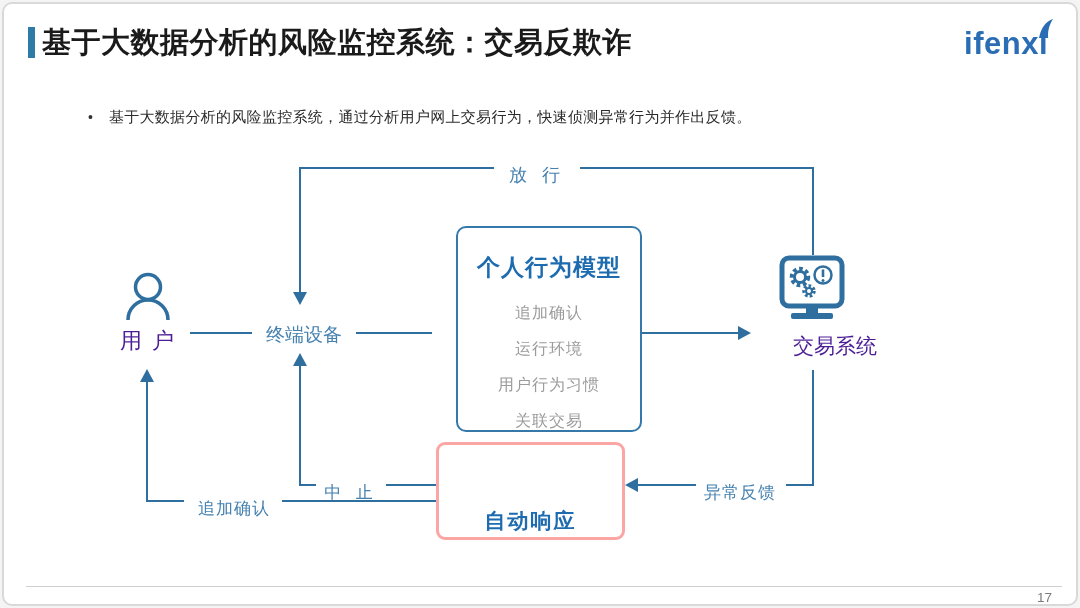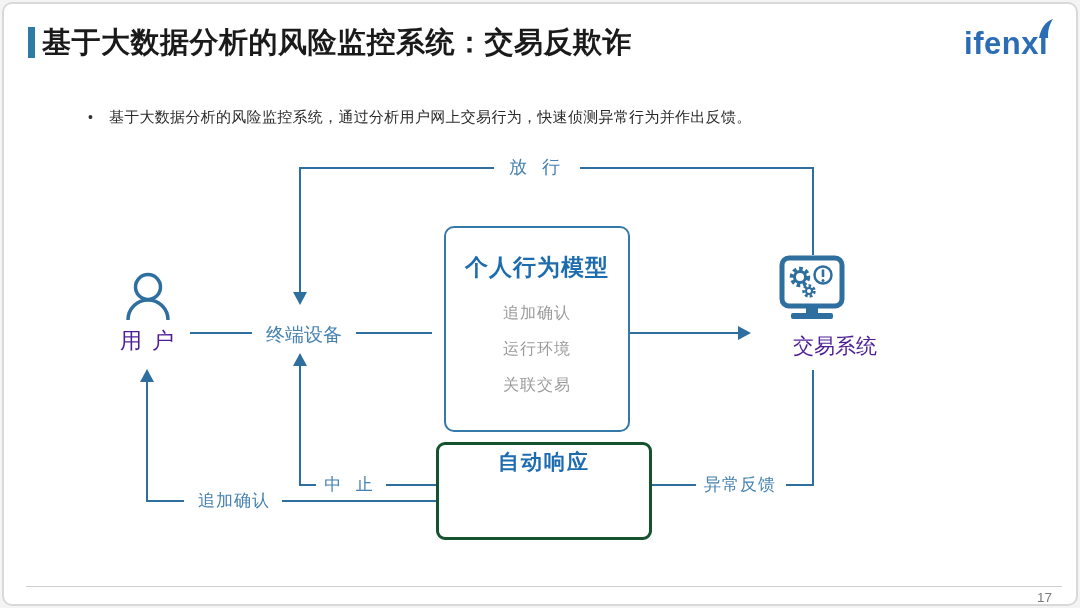--- a/index.html
+++ b/index.html
@@ -39,44 +39,44 @@
 
   
   .hline { background:#2f6f9f; height:2px; }
   .vline { background:#2f6f9f; width:2px; }
   .arrow { width:0; height:0; }
   .arrow-right { border-top:7px solid transparent; border-bottom:7px solid transparent; border-left:13px solid #2f6f9f; }
   .arrow-left  { border-top:7px solid transparent; border-bottom:7px solid transparent; border-right:13px solid #2f6f9f; }
   .arrow-up    { border-left:7px solid transparent; border-right:7px solid transparent; border-bottom:13px solid #2f6f9f; }
   .arrow-down  { border-left:7px solid transparent; border-right:7px solid transparent; border-top:13px solid #2f6f9f; }
 
-  .edge-label { font-size:17px; color:#4682b0; text-align:center; white-space:nowrap; }
+  .edge-label { font-size:17px; color:#4682b0; text-align:center; white-space:nowrap;margin-top:8px; }
   .node-label { font-weight:normal; color:#4c1d95; text-align:center; white-space:nowrap; }
 
   
   #user-icon { left:116px; top:260px; }
   #user-label { left:101px; top:322px; width:86px; font-size:22px; letter-spacing:2px; }
   #terminal-label { left:250px; top:318px; width:100px; font-size:19px; font-weight:500; color:#4682b0; text-align:center; white-space:nowrap; }
 
   #model-box {
-    left:440px; top:222px; width:186px; height:206px;
+    left:452px; top:222px; width:186px; height:206px;
     border:2px solid #3579ab; border-radius:10px; background:#fff;
     display:flex; flex-direction:column; align-items:center;
   }
   #model-box .box-title { margin-top:24px; font-size:23px; font-weight:bold; color:#1e6cb0; letter-spacing:1px; }
   #model-box .box-items { margin-top:12px; text-align:center; }
   #model-box .box-items div { font-size:16px; color:#9b9b9b; line-height:36px; letter-spacing:1px; }
 
   #system-icon { left:774px; top:250px; }
   #system-label { left:779px; top:328px; width:104px; font-size:21px; }
 
   #response-box {
-    left:432px; top:438px; width:216px; height:98px;
-    border:3px solid #14532d; border-radius:9px; background:#fff;
-    display:flex; flex-direction:column; align-items:center; justify-content:flex-start;
+    left:432px; top:438px; width:189px; height:98px;
+    border:3px solid #fca5a5; border-radius:9px; background:#fff;
+    display:flex; flex-direction:column; align-items:center; justify-content:flex-end;
   }
   #response-box div { font-size:21px; font-weight:bold; color:#1e6cb0; line-height:33px; letter-spacing:2px; }
 
   
   #release-label  { left:490px; top:151px; width:86px; font-size:18px; letter-spacing:5px; }
   #abort-label    { left:312px; top:469px; width:70px; letter-spacing:5px; }
   #confirm-label  { left:182px; top:485px; width:96px; letter-spacing:1px; }
   #abnormal-label { left:692px; top:469px; width:88px; letter-spacing:1px; }
 
   
@@ -144,20 +144,21 @@
     </svg>
     <div class="abs node-label" id="user-label">用 户</div>
 
     <div class="abs" id="terminal-label">终端设备</div>
 
     <div class="abs" id="model-box">
       <div class="box-title">个人行为模型</div>
       <div class="box-items">
         <div>追加确认</div>
         <div>运行环境</div>
+        <div>用户行为习惯</div>
         <div>关联交易</div>
       </div>
     </div>
 
     <svg class="abs" id="system-icon" width="68" height="72" viewBox="0 0 68 72">
       <rect x="4" y="4" width="60" height="48" rx="7" fill="none" stroke="#2f6f9f" stroke-width="5"></rect>
 
       <circle cx="22" cy="23" r="8" fill="none" stroke="#2f6f9f" stroke-width="4.5" stroke-dasharray="3.5 2.6"></circle>
       <circle cx="22" cy="23" r="5.5" fill="#ffffff" stroke="#2f6f9f" stroke-width="3"></circle>
 

